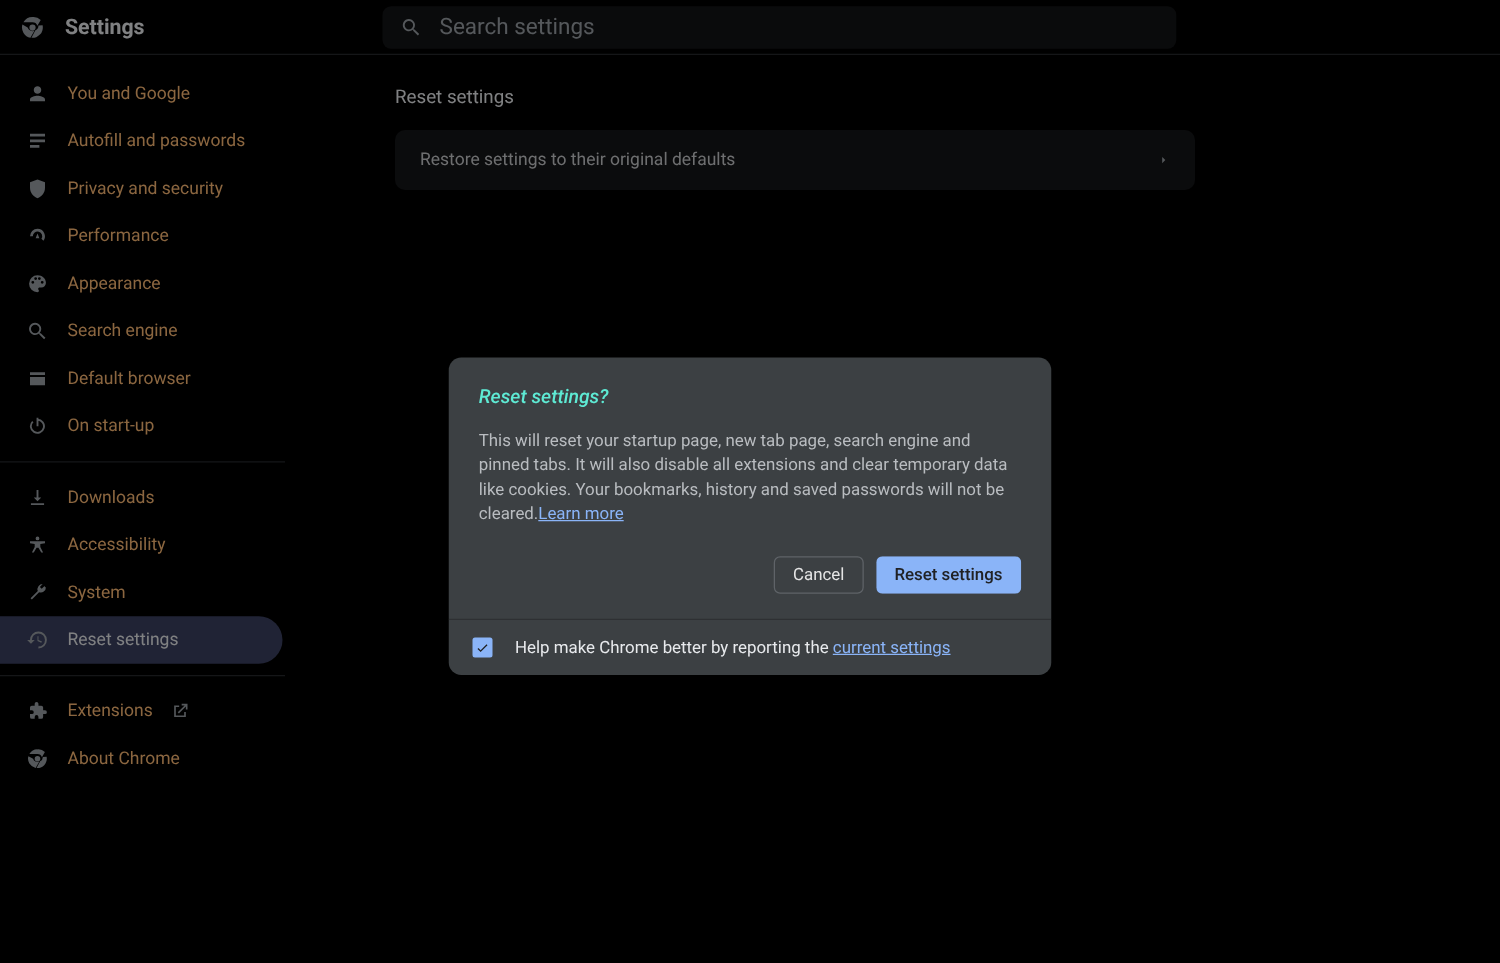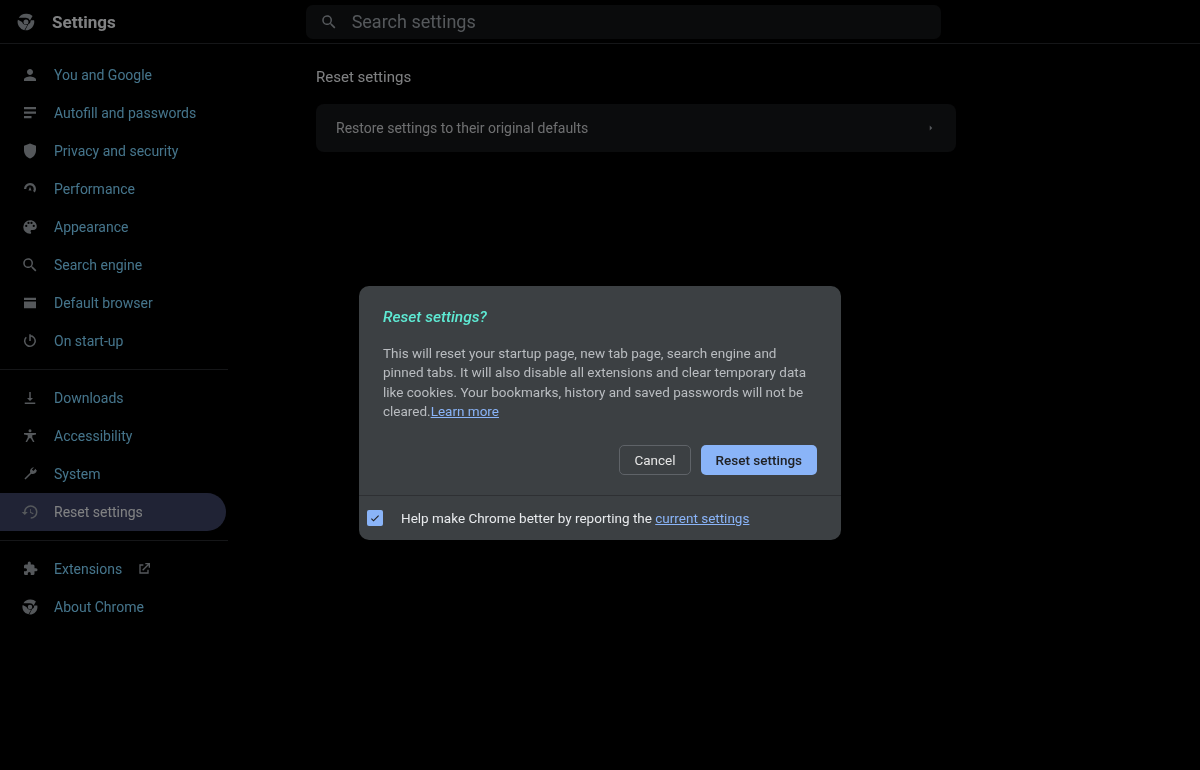--- a/index.html
+++ b/index.html
@@ -22,21 +22,21 @@
   .search-wrap .sicon { width: 18px; height: 18px; margin-right: 14px; }
   .search-input {
     flex: 1; background: transparent; border: none; outline: none; color: #d946ef; font-size: 18px;
   }
   .search-input::placeholder { color: #9aa0a6; }
 
   .layout { display: flex; height: calc(770px - 44px); }
   .sidebar { width: 238px; padding-top: 12px; }
   .side-item {
     display: flex; align-items: center; height: 38px; padding-left: 20px;
-    font-size: 14px; color: #7dd3fc; cursor: pointer;
+    font-size: 14px; color: #fdba74; cursor: pointer;
     border-radius: 0 20px 20px 0; margin-right: 12px;
   }
   .side-item.active { background: #3b4061; color: #e8eaed; }
   .side-item .icon { width: 20px; height: 20px; margin-right: 14px; display: flex; align-items: center; justify-content: center; }
   .side-item .ext-icon { margin-left: 14px; width: 16px; height: 16px; }
   .side-sep { height: 1px; background: #26282b; margin: 9px 0; width: 228px; }
 
   .main { flex: 1; padding-top: 24px; }
   .main-inner { margin-left: 78px; width: 640px; }
   .section-title { font-size: 15px; color: #e8eaed; margin-bottom: 18px; }
@@ -59,21 +59,21 @@
   .dialog-text { font-size: 13.5px; line-height: 1.42; color: #b9bcc0; }
   .dialog-text a { color: #8ab4f8; text-decoration: underline; cursor: pointer; }
   .dialog-actions { display: flex; justify-content: flex-end; gap: 10px; margin-top: 24px; }
   .btn {
     height: 30px; padding: 0 14px; font-size: 13.5px; border-radius: 5px; cursor: pointer;
     display: inline-flex; align-items: center; justify-content: center; border: 1px solid transparent;
   }
   .btn-outline { background: transparent; border-color: #5f6368; color: #e5e5e5; }
   .btn-primary { background: #8ab4f8; color: #202124; font-weight: 500; }
   .dialog-footer {
-    border-top: 1px solid #2e3033; padding: 14px 8px; display: flex; align-items: center;
+    border-top: 1px solid #2e3033; padding: 14px 19px; display: flex; align-items: center;
     font-size: 13.5px; color: #e8eaed;
   }
   .chk {
     width: 16px; height: 16px; background: #8ab4f8; border-radius: 2px; margin-right: 18px;
     display: flex; align-items: center; justify-content: center; cursor: pointer;
   }
   .chk svg { width: 12px; height: 12px; }
   .dialog-footer a { color: #8ab4f8; text-decoration: underline; cursor: pointer; }
 
   svg { display: block; }

